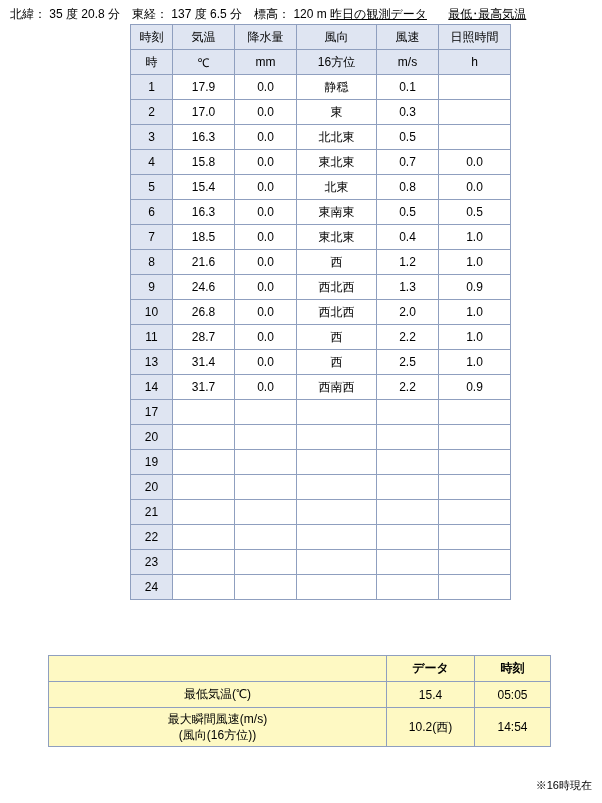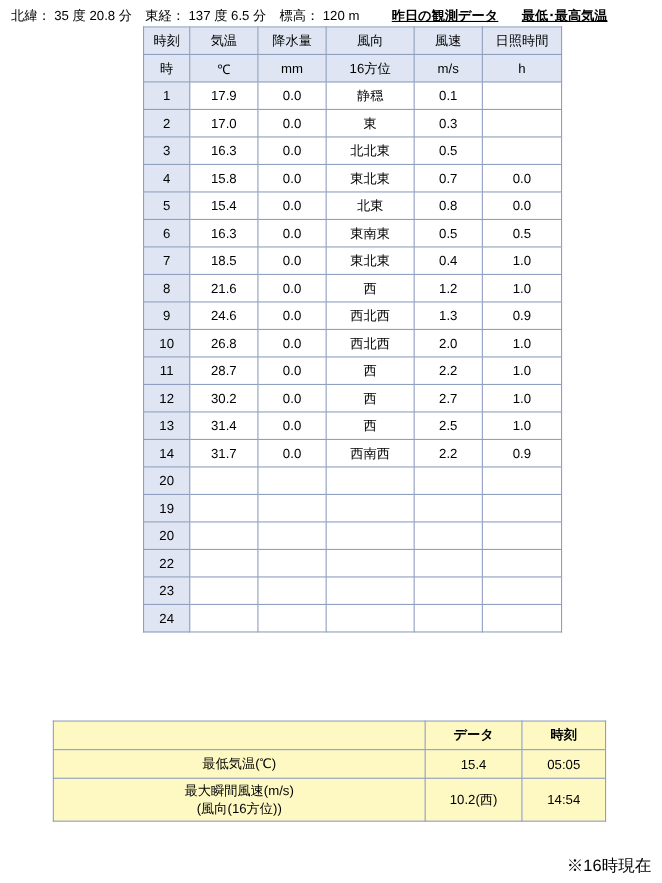--- a/index.html
+++ b/index.html
@@ -23,22 +23,20 @@
     width: 584px;
     font-size: 12px;
     white-space: nowrap;
     letter-spacing: 0px;
   }
   .header-line .loc {
     display: inline-block;
   }
   .header-line .links {
     display: inline-block;
-    margin-left: 26px;
-    font-weight: bold;
   }
   .header-line .lnk {
     text-decoration: underline;
     color: #000000;
     cursor: pointer;
   }
   .header-line .lnk.second {
     margin-left: 18px;
   }
 
@@ -98,21 +96,21 @@
   }
   .two-line {
     line-height: 1.35;
   }
   .footnote {
     position: absolute;
     top: 778px;
     left: 0;
     width: 592px;
     text-align: right;
-    font-size: 15px;
+    font-size: 11px;
   }
 </style>
 </head>
 <body>
 
 <div class="header-line">
   <span class="loc">北緯： 35 度 20.8 分　東経： 137 度 6.5 分　標高： 120 m</span>
   <span class="links">
     <span class="lnk">昨日の観測データ</span>
     <span class="lnk second">最低･最高気温</span>
@@ -229,61 +227,69 @@
       </tr>
     <tr>
         <td class="hourcell">11</td>
         <td>28.7</td>
         <td>0.0</td>
         <td>西</td>
         <td>2.2</td>
         <td>1.0</td>
       </tr>
     <tr>
-        <td class="hourcell">12</td>
-        <td>30.2</td>
-        <td>0.0</td>
-        <td>西</td>
-        <td>2.7</td>
-        <td>1.0</td>
-      </tr>
-    <tr>
         <td class="hourcell">13</td>
         <td>31.4</td>
         <td>0.0</td>
         <td>西</td>
         <td>2.5</td>
         <td>1.0</td>
       </tr>
     <tr>
         <td class="hourcell">14</td>
         <td>31.7</td>
         <td>0.0</td>
         <td>西南西</td>
         <td>2.2</td>
         <td>0.9</td>
       </tr>
     <tr>
+        <td class="hourcell">17</td>
+        <td></td>
+        <td></td>
+        <td></td>
+        <td></td>
+        <td></td>
+      </tr>
+    <tr>
         <td class="hourcell">20</td>
         <td></td>
         <td></td>
         <td></td>
         <td></td>
         <td></td>
       </tr>
     <tr>
         <td class="hourcell">19</td>
         <td></td>
         <td></td>
         <td></td>
         <td></td>
         <td></td>
       </tr>
     <tr>
         <td class="hourcell">20</td>
+        <td></td>
+        <td></td>
+        <td></td>
+        <td></td>
+        <td></td>
+      </tr>
+    <tr>
+        <td class="hourcell">21</td>
         <td></td>
         <td></td>
         <td></td>
         <td></td>
         <td></td>
       </tr>
     <tr>
         <td class="hourcell">22</td>
         <td></td>
         <td></td>

